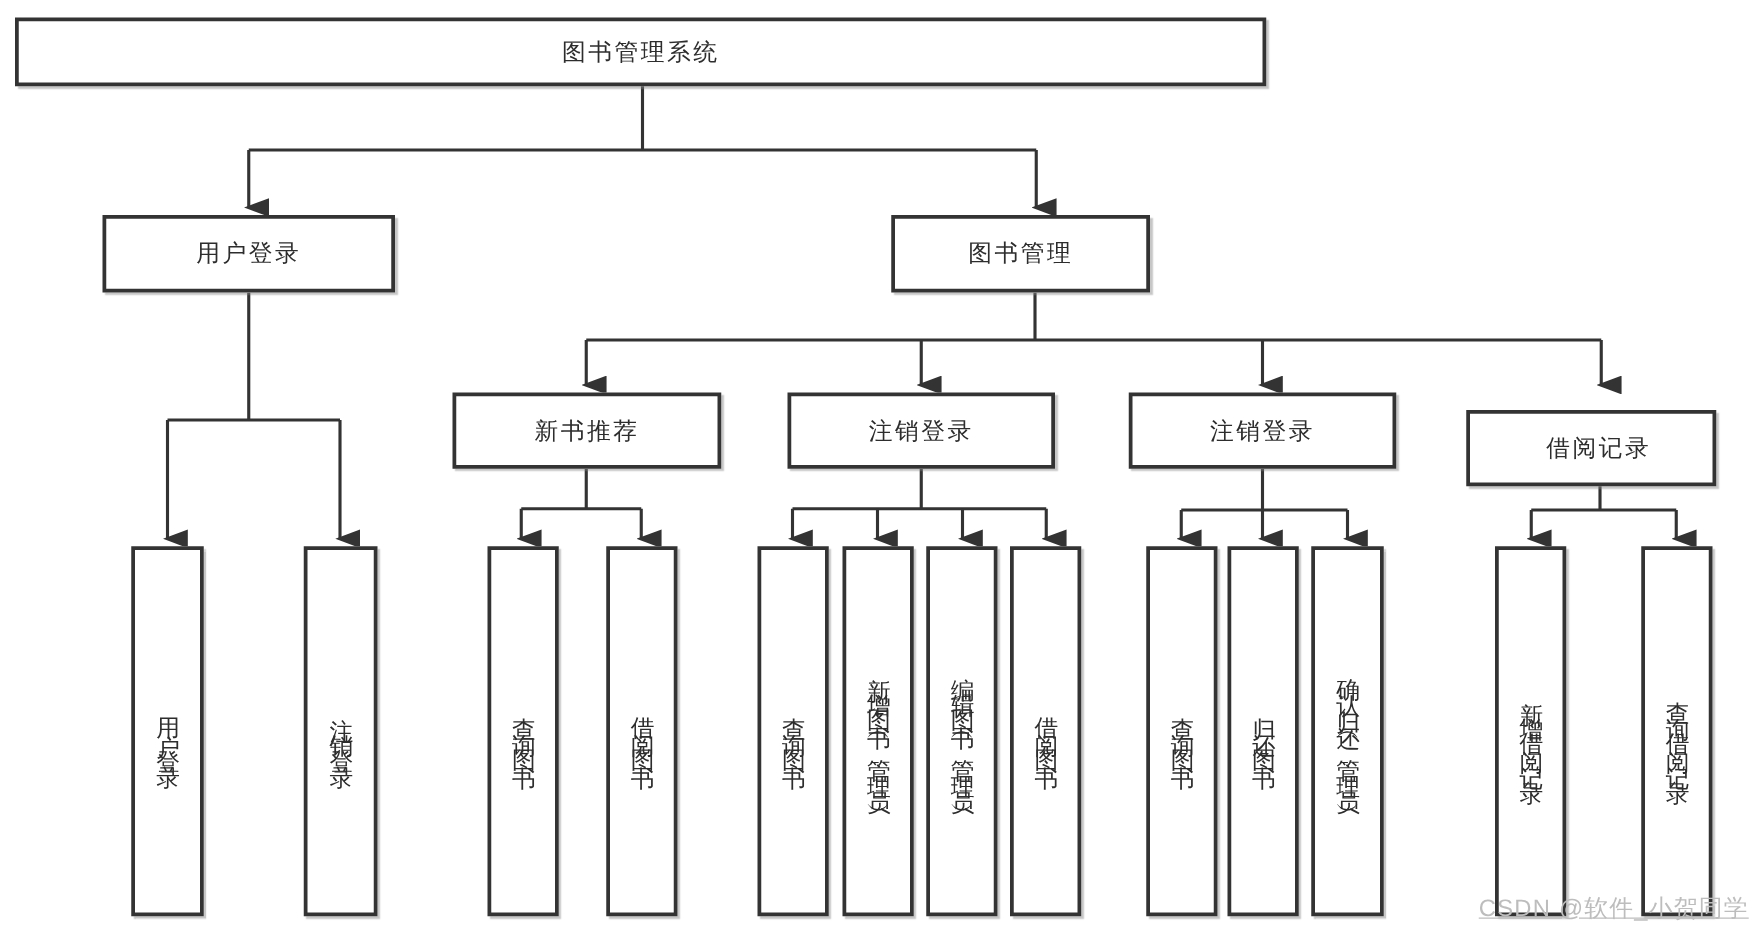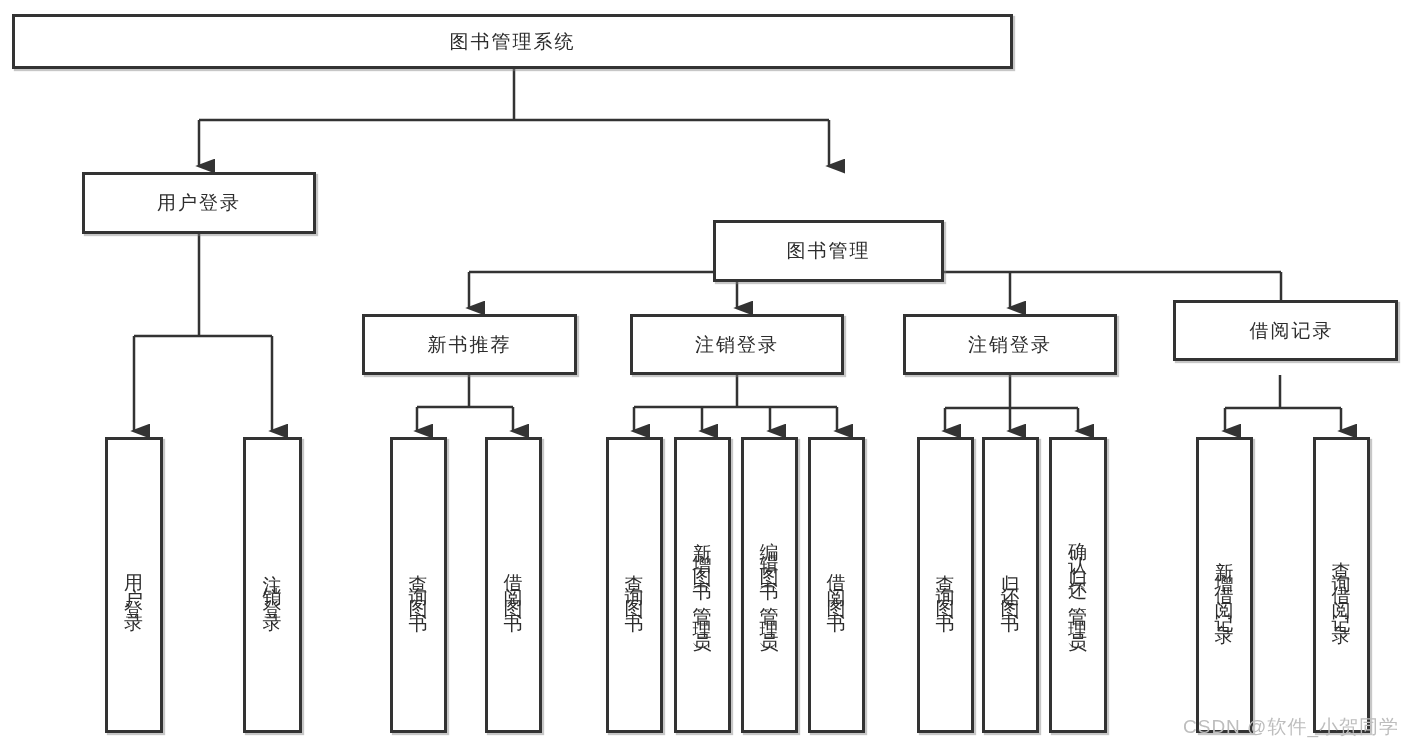--- a/index.html
+++ b/index.html
@@ -26,21 +26,21 @@
     display:flex;align-items:center;justify-content:center;
     top:437px;height:296px;
   }
   .vnode .vlbl{
     writing-mode:vertical-lr;text-orientation:mixed;
     font-size:19px;letter-spacing:13px;line-height:1;
     color:#2d2d2d;white-space:nowrap;
   }
   .watermark{
     position:absolute;left:1183px;top:714px;
-    font-size:19px;color:#bdbdbd;letter-spacing:1px;white-space:nowrap;
+    font-size:19px;color:#bdbdbd;letter-spacing:1px;white-space:nowrap;text-decoration:underline;
   }
 </style>
 </head>
 <body>
 
 <div class="canvas">
 
   <svg class="connectors" width="1405" height="747" viewBox="0 0 1405 747">
     <defs>
       <marker id="arrow" viewBox="0 0 12 16" refX="6" refY="13" markerUnits="userSpaceOnUse" markerWidth="15" markerHeight="20" orient="auto">
@@ -84,34 +84,34 @@
     </g>
   </svg>
 
   <div class="node" style="left:12px;top:14px;width:1001px;height:55px;">
     <span class="lbl">图书管理系统</span>
   </div>
 
   <div class="node" style="left:82px;top:172px;width:234px;height:62px;">
     <span class="lbl">用户登录</span>
   </div>
-  <div class="node" style="left:713px;top:172px;width:231px;height:62px;margin-top:48px;">
+  <div class="node" style="left:713px;top:172px;width:207px;height:62px;">
     <span class="lbl">图书管理</span>
   </div>
 
   <div class="node" style="left:362px;top:314px;width:215px;height:61px;font-family:Liberation Serif, serif;">
     <span class="lbl">新书推荐</span>
   </div>
   <div class="node" style="left:630px;top:314px;width:214px;height:61px;">
     <span class="lbl">注销登录</span>
   </div>
   <div class="node" style="left:903px;top:314px;width:214px;height:61px;">
     <span class="lbl">注销登录</span>
   </div>
-  <div class="node" style="left:1173px;top:300px;width:225px;height:61px;padding-left:12px;">
+  <div class="node" style="left:1173px;top:328px;width:200px;height:61px;padding-left:12px;">
     <span class="lbl">借阅记录</span>
   </div>
 
   <div class="vnode" style="left:105px;width:58px;">
     <span class="vlbl">用户登录</span>
   </div>
   <div class="vnode" style="left:243px;width:59px;">
     <span class="vlbl">注销登录</span>
   </div>
 

